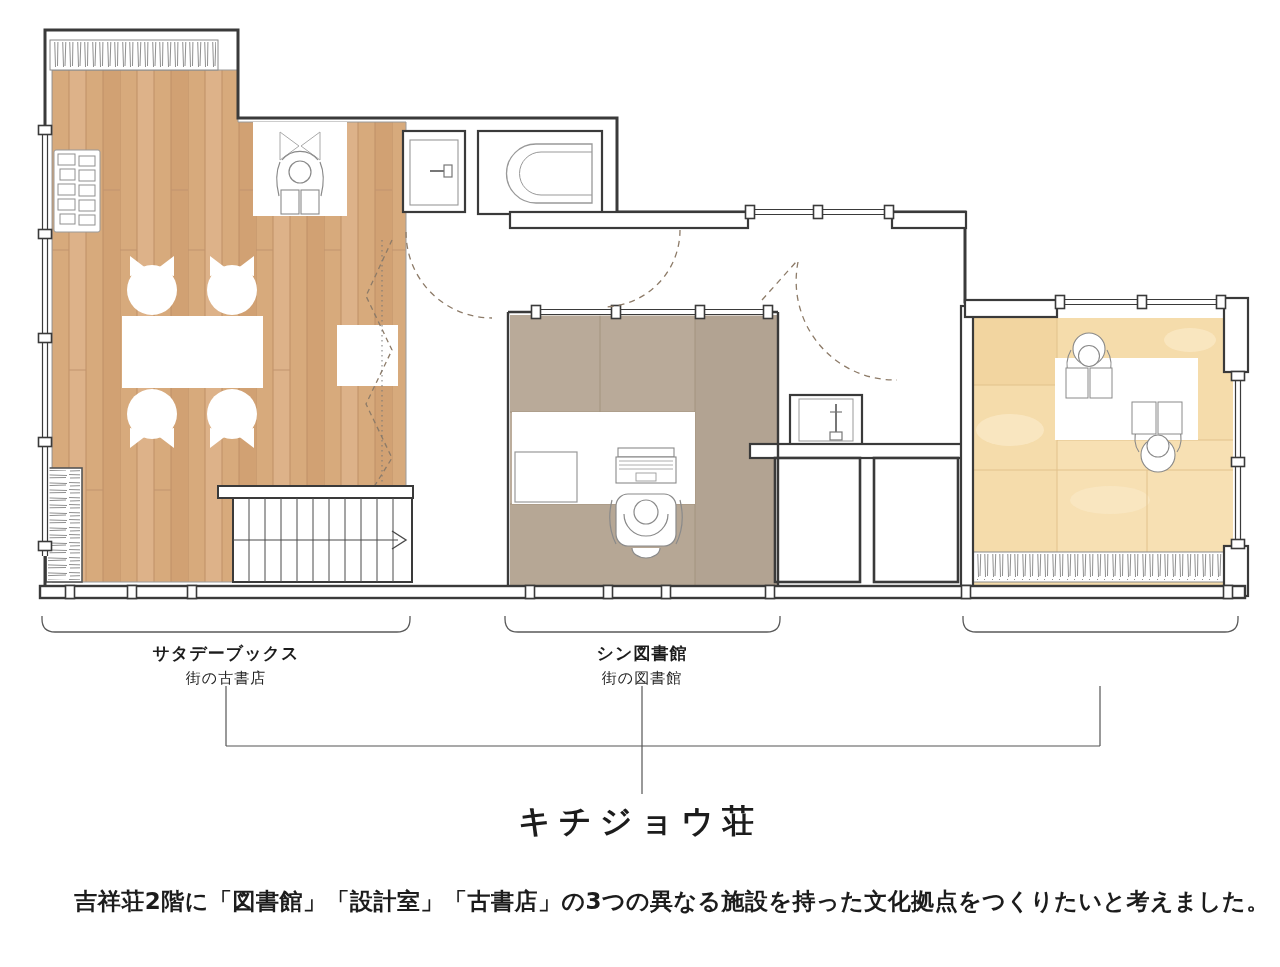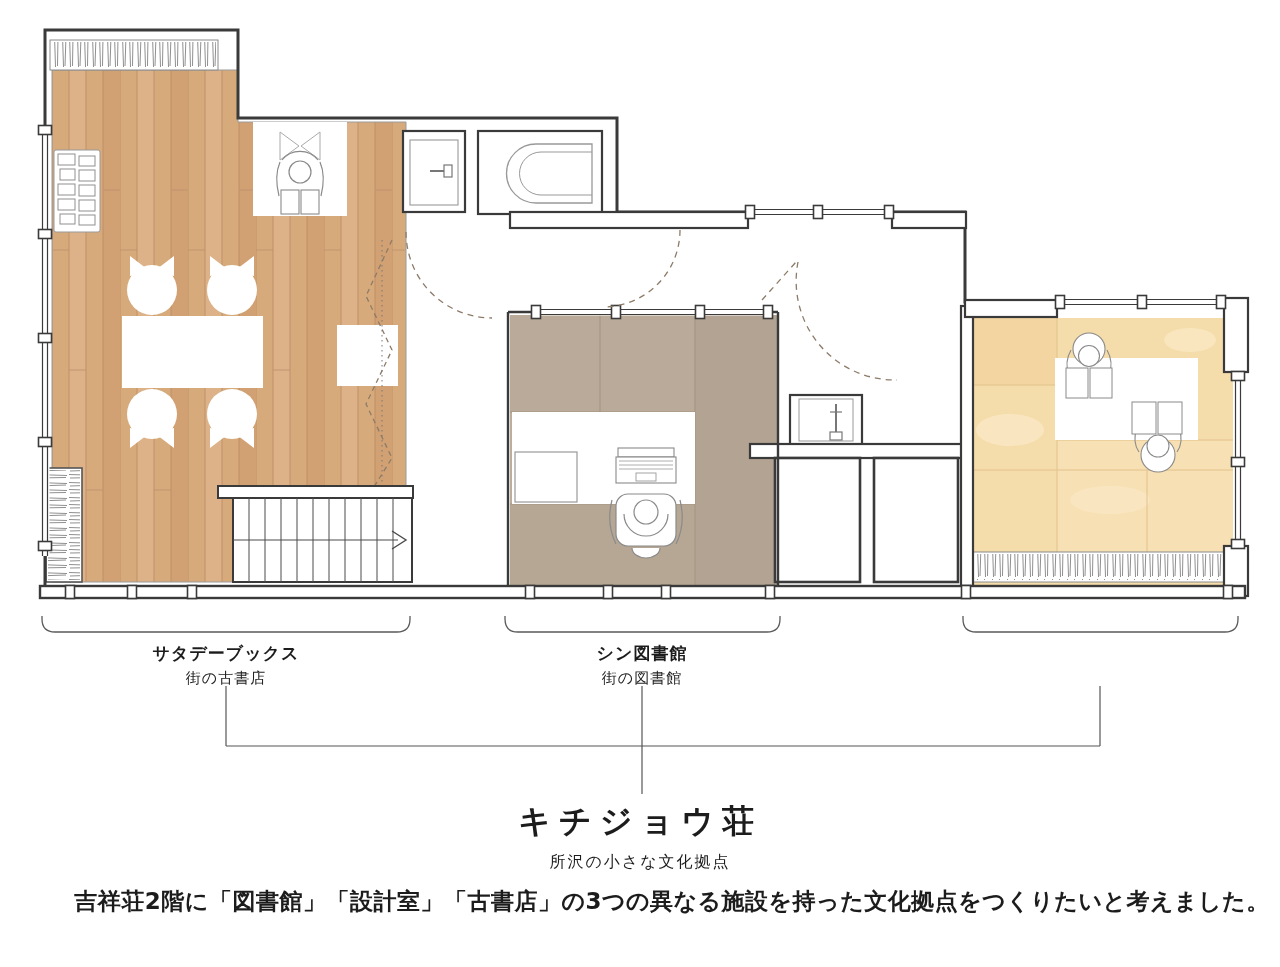--- a/index.html
+++ b/index.html
@@ -331,17 +331,16 @@
     <div class="name">サタデーブックス</div>
     <div class="sub">街の古書店</div>
   </div>
   <div class="area-label" style="left:492px;top:642px">
     <div class="name">シン図書館</div>
     <div class="sub">街の図書館</div>
   </div>
 
   <div class="building-title">
     <div class="name">キチジョウ荘</div>
-    <div class="sub">所沢の小さな文化拠点</div>
   </div>
 
   <div class="caption">吉祥荘2階に「図書館」「設計室」「古書店」の3つの異なる施設を持った文化拠点をつくりたいと考えました。</div>
 </div>
 
 </body></html>

